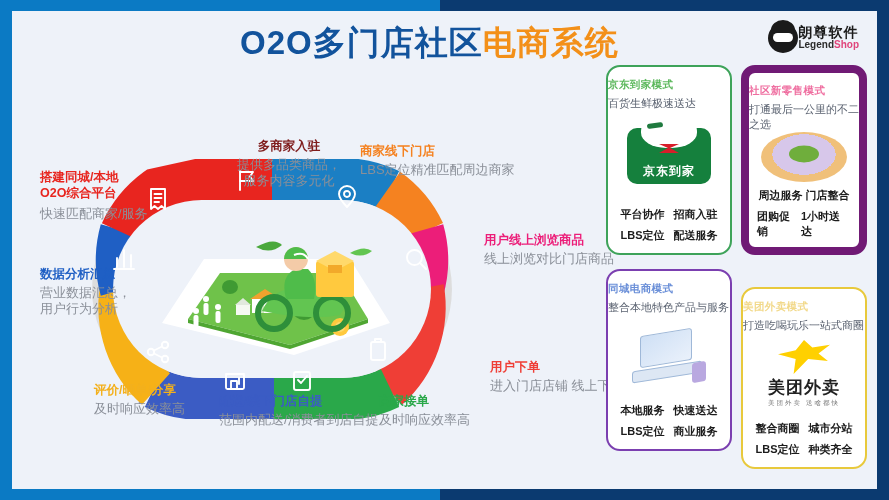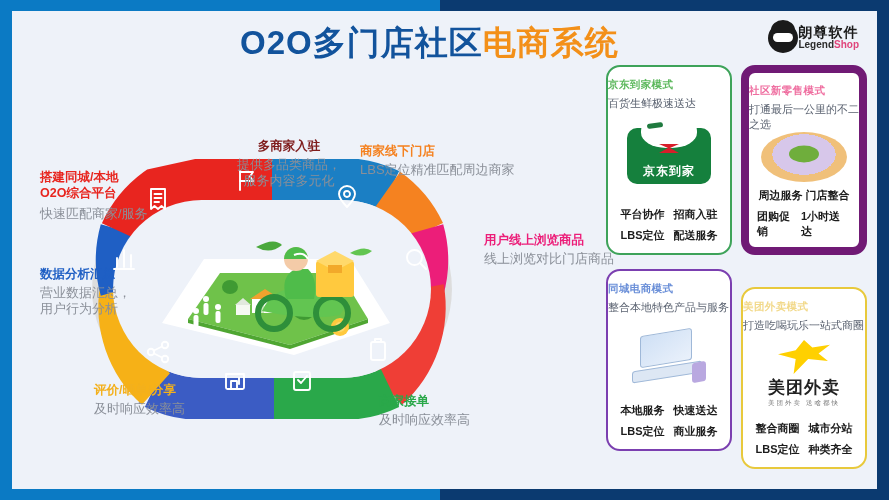--- a/index.html
+++ b/index.html
@@ -302,26 +302,34 @@
     <div class="lbl" style="left:348px; top:133px;">
       <div class="t" style="color:#f58220;">商家线下门店</div>
       <div class="s">LBS定位精准匹配周边商家</div>
     </div>
 
     <div class="lbl rgt" style="left:472px; top:193px;">
       <div class="t" style="color:#ec1e79;">用户线上浏览商品</div>
       <div class="s">线上浏览对比门店商品</div>
     </div>
 
+    <div class="lbl rgt" style="left:478px; top:320px;">
+      <div class="t" style="color:#ef3e36;">用户下单</div>
+      <div class="s">进入门店店铺 线上下单</div>
+    </div>
 
     <div class="lbl" style="left:367px; top:383px;">
       <div class="t" style="color:#2aa84a;">商家接单</div>
       <div class="s">及时响应效率高</div>
     </div>
 
+    <div class="lbl" style="left:207px; top:383px;">
+      <div class="t" style="color:#3b5cc4;">配送/线下门店自提</div>
+      <div class="s">范围内配送/消费者到店自提</div>
+    </div>
 
     <div class="lbl" style="left:82px; top:372px;">
       <div class="t" style="color:#f3b01c;">评价/晒单/分享</div>
       <div class="s">及时响应效率高</div>
     </div>
 
     <div class="lbl" style="left:28px; top:256px;">
       <div class="t" style="color:#1f5fc4;">数据分析汇总</div>
       <div class="s">营业数据汇总，</div>
       <div class="s" style="margin-top:0;">用户行为分析</div>

